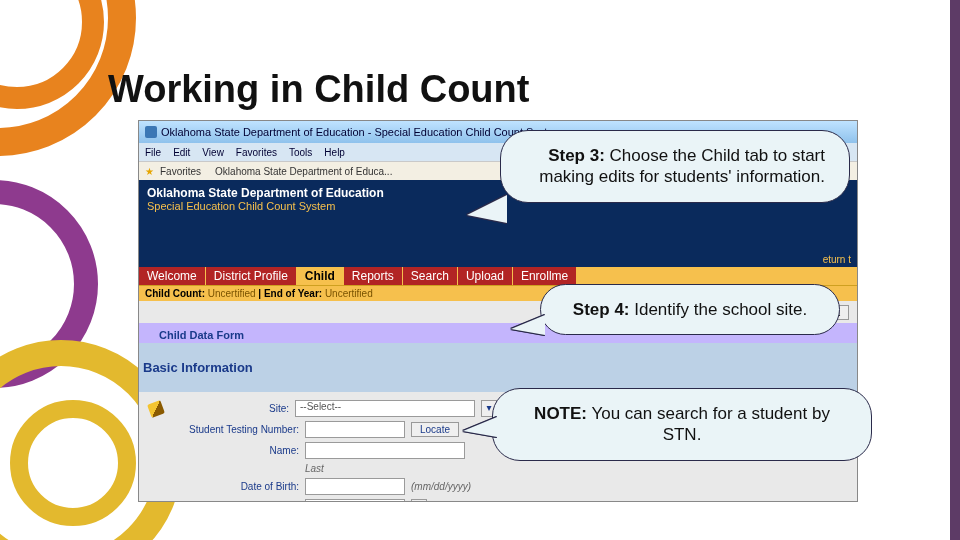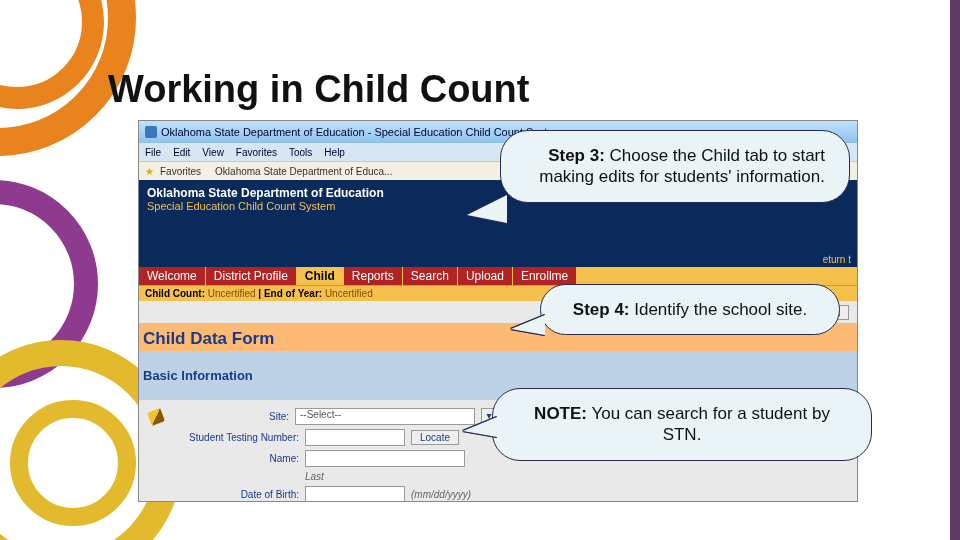--- a/index.html
+++ b/index.html
@@ -28,21 +28,21 @@
   .app-head .t2{color:#f6c04d;font-size:11px;}
   .app-home{background:#0a2a5c;height:34px;}
   .app-ret{background:#0a2a5c;color:#f6c04d;font-size:10px;text-align:right;padding:2px 6px;}
   .tabs{background:#f6c04d;height:18px;display:flex;font-size:12px;}
   .tabs .tab{background:#b22424;color:#fff;padding:2px 8px;border-right:1px solid #f6c04d;}
   .tabs .tab.active{background:#f6c04d;color:#000;font-weight:700;}
   .cert{background:#f6c04d;font-size:10px;color:#7a5300;padding:2px 6px;border-top:1px solid #cfa020;}
   .cert b{color:#000;}
   .save-row{background:#e9e9e9;height:22px;display:flex;justify-content:flex-end;align-items:center;padding:0 8px;text-align:center;}
   .btn{font-size:10px;background:#efefef;border:1px solid #999;padding:1px 8px;}
-  .section-title{background:#fdba74;color:#1a3a8a;font-weight:700;font-size:17px;padding:6px 4px 2px 4px;}
+  .section-title{background:#c4b5fd;color:#1a3a8a;font-weight:700;font-size:11px;padding:6px 4px 2px 20px;}
   .section-sub{background:#bcd1e6;color:#1a3a8a;font-weight:700;font-size:13px;padding:17px 4px;}
   .form{background:#e9e9e9;padding:4px 10px 10px 10px;font-size:10px;color:#1a3a8a;}
   .row{display:flex;align-items:center;gap:6px;margin:4px 0;}
   .row label{width:150px;text-align:right;}
   .row .sel,.row .inp{background:#fff;border:1px solid #9a9a9a;height:15px;font-size:10px;padding:0 4px;color:#555;}
   .row .sel.w{width:170px;}
   .row .inp.s{width:90px;}
   .row .inp.m{width:150px;}
   .pencil{width:14px;height:14px;background:linear-gradient(135deg,#f4c430 50%,#8a5a00 50%);transform:rotate(-20deg);border-radius:2px;}
   

